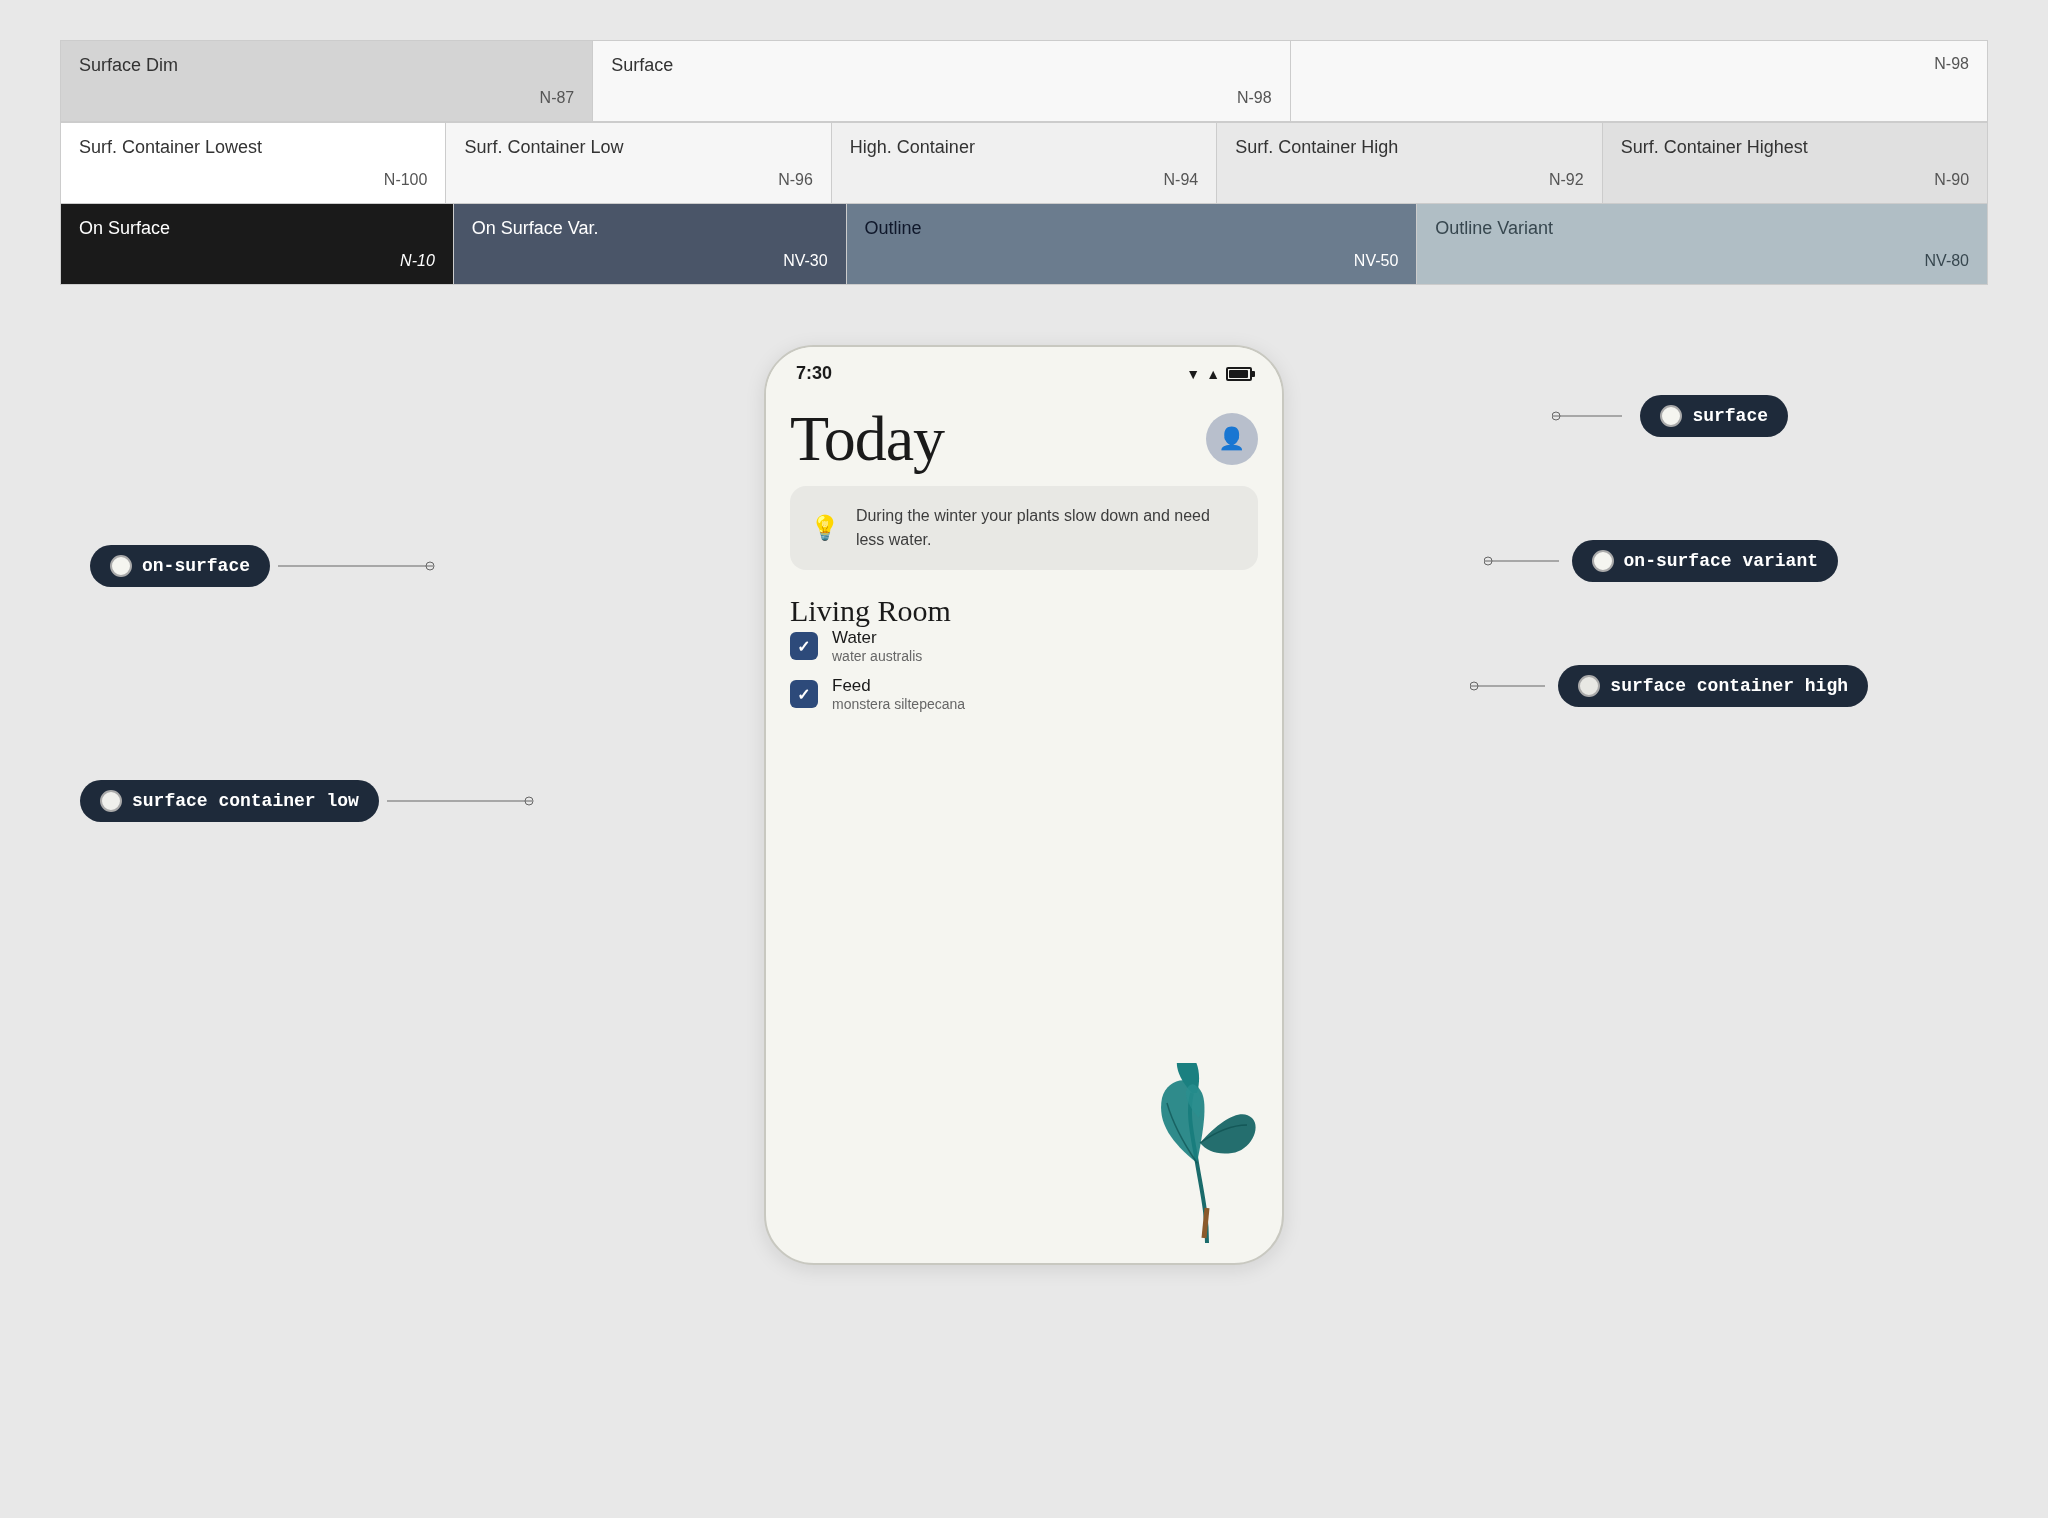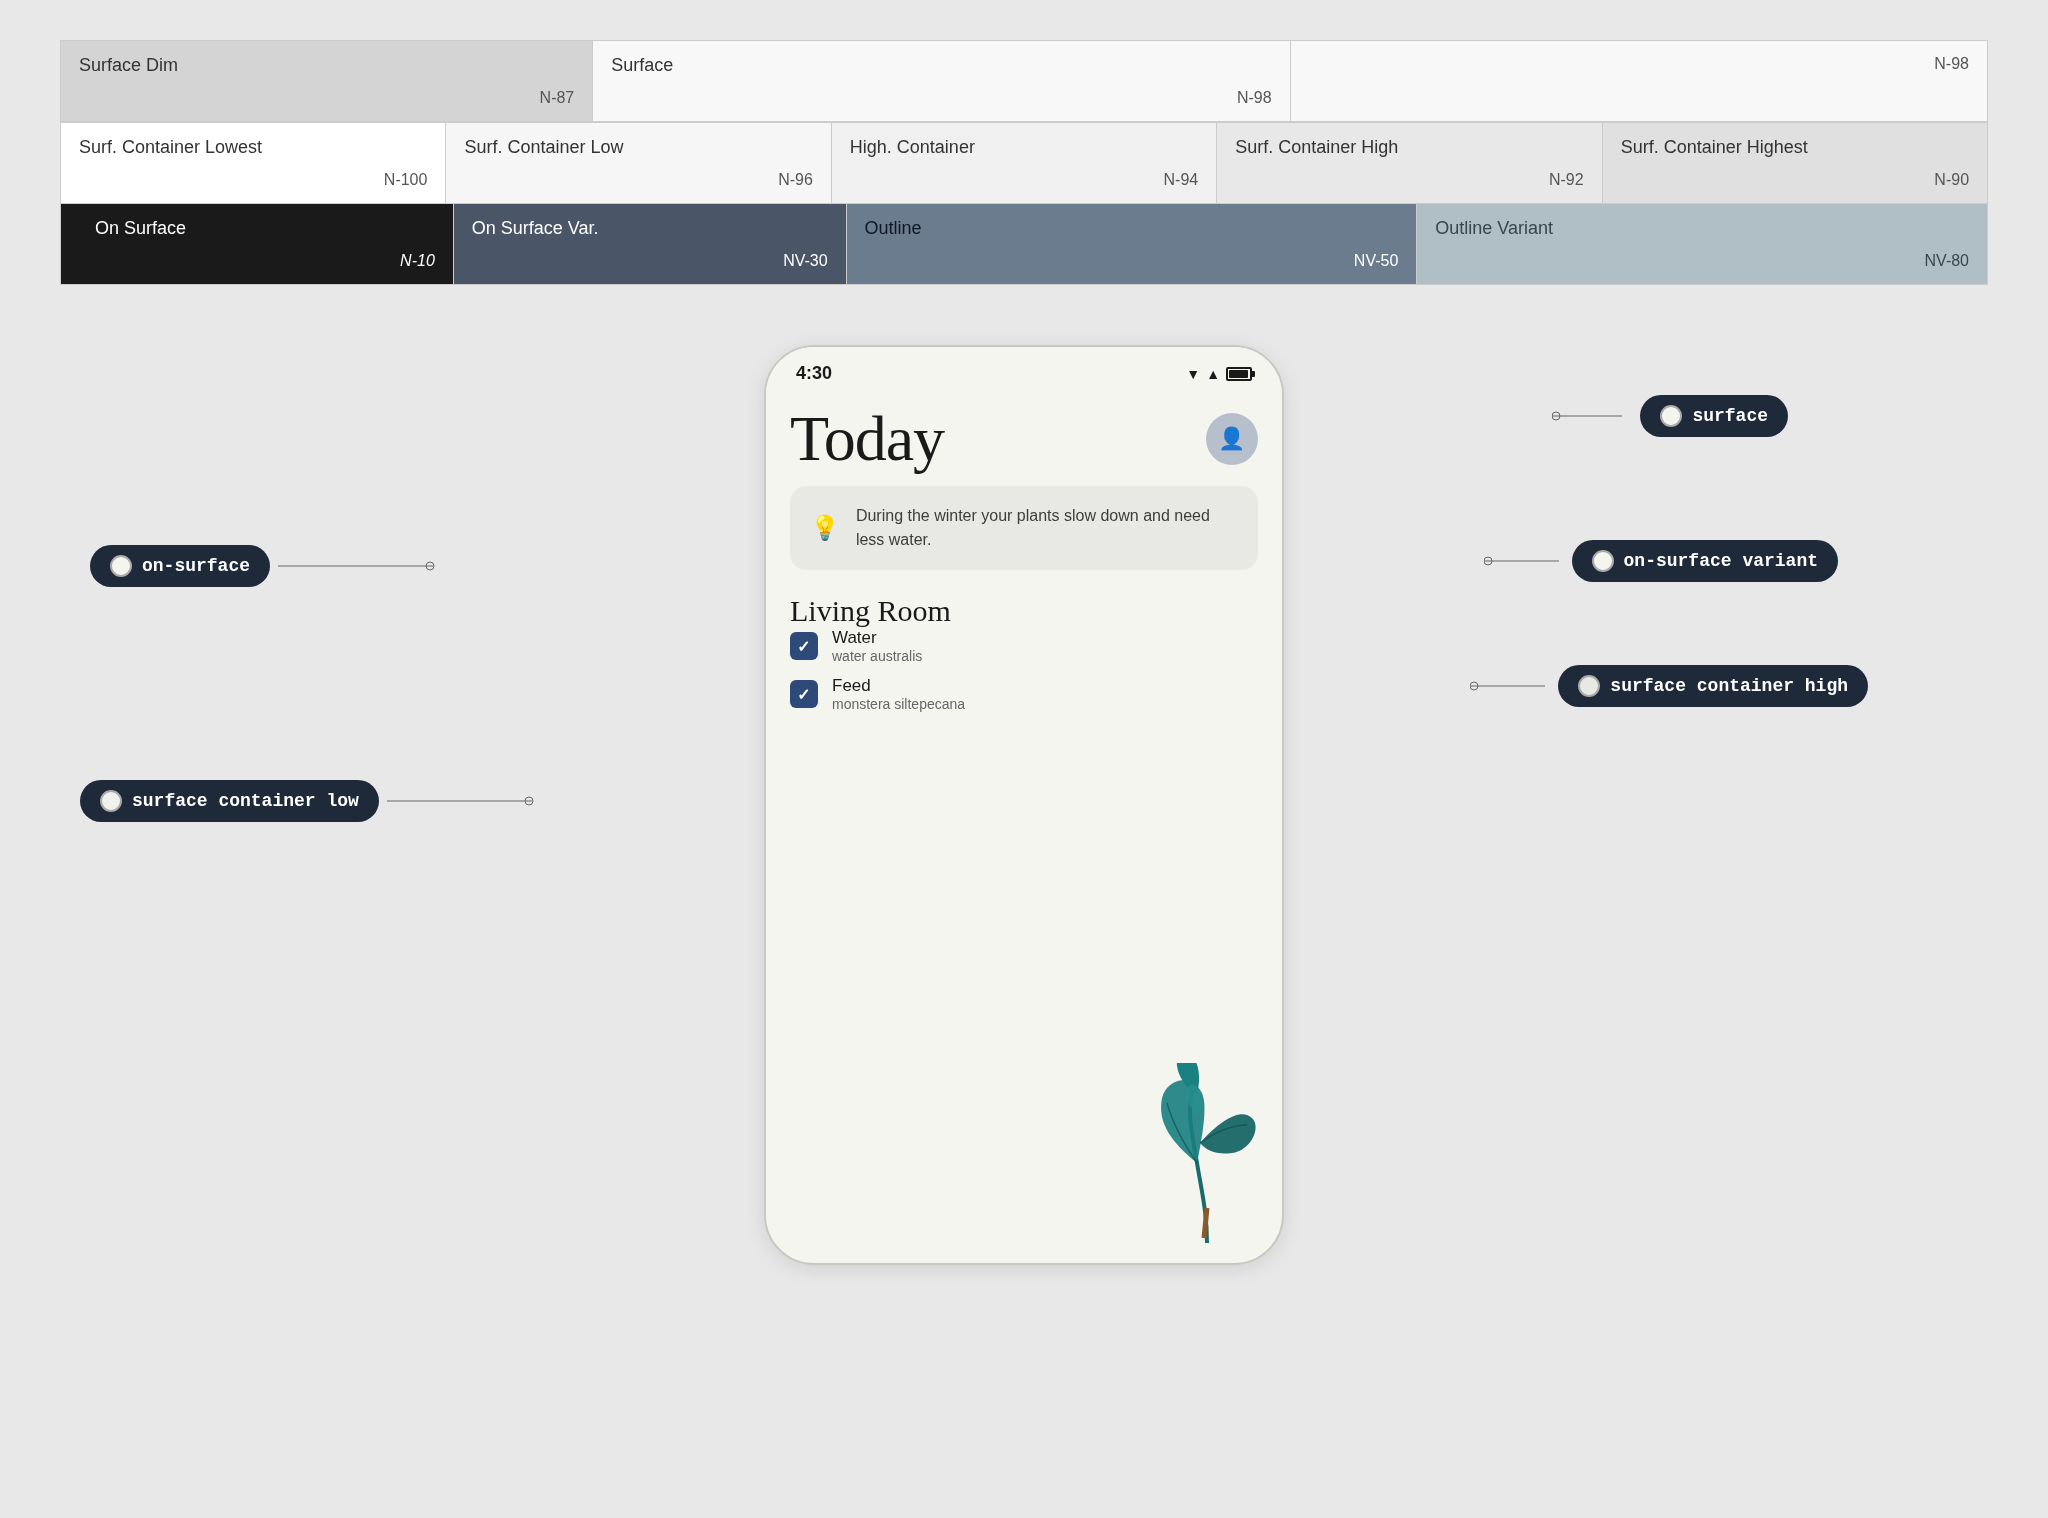--- a/index.html
+++ b/index.html
@@ -64,21 +64,21 @@
     .row2 .cell-low { background-color: #f6f6f6; flex: 1; }
     .row2 .cell-container { background-color: #f0f0f0; flex: 1; }
     .row2 .cell-high { background-color: #e8e8e8; flex: 1; }
     .row2 .cell-highest { background-color: #e0e0e0; flex: 1; }
 
     
     .row3 .cell-on-surface {
       background-color: #1a1a1a;
       flex: 1;
     }
-    .row3 .cell-on-surface .cell-name { color: #fff; margin-left: 16px; }
+    .row3 .cell-on-surface .cell-name { color: #fff; }
     .row3 .cell-on-surface .cell-value { color: #fff; font-style: italic; }
 
     .row3 .cell-on-surface-var {
       background-color: #4a5568;
       flex: 1;
     }
     .row3 .cell-on-surface-var .cell-name { color: #fff; }
     .row3 .cell-on-surface-var .cell-value { color: #fff; }
 
     .row3 .cell-outline {
@@ -366,21 +366,21 @@
       <span class="cell-value" style="color:#37474f;">NV-80</span>
     </div>
   </div>
 </div>
 
 <div class="demo-area">
 
   <div class="phone-mockup">
 
     <div class="phone-status-bar">
-      <span class="phone-time">4:30</span>
+      <span class="phone-time">7:30</span>
       <div class="phone-icons">
         <span class="phone-icon-wifi"></span>
         <span class="phone-icon-signal"></span>
         <span class="phone-icon-battery">
           <span class="phone-icon-battery-fill"></span>
         </span>
       </div>
     </div>
 
     <div class="phone-content">

